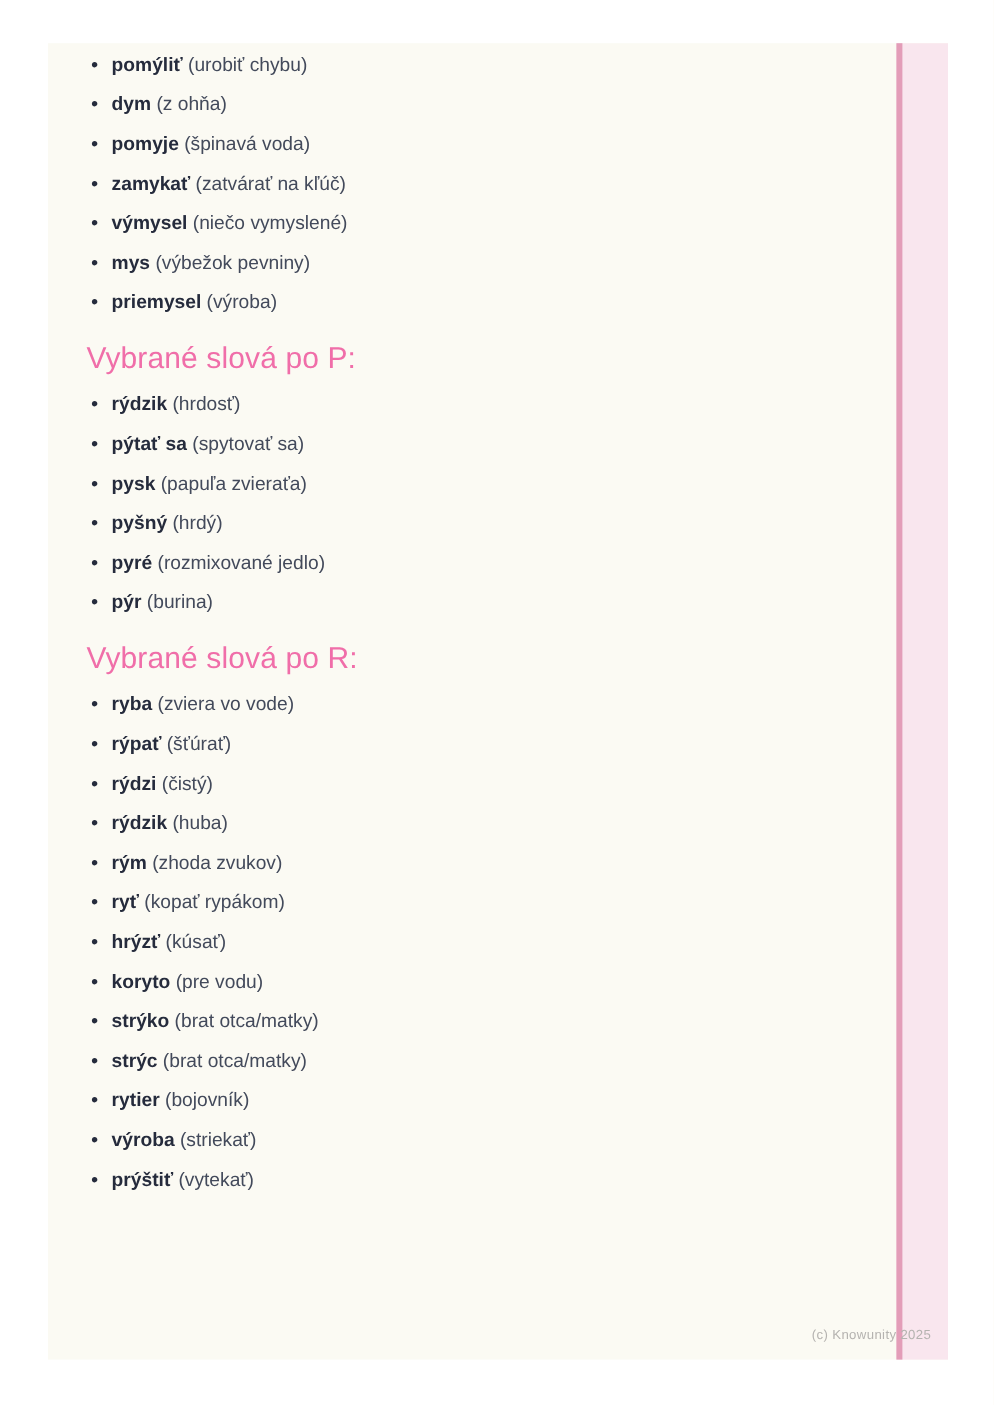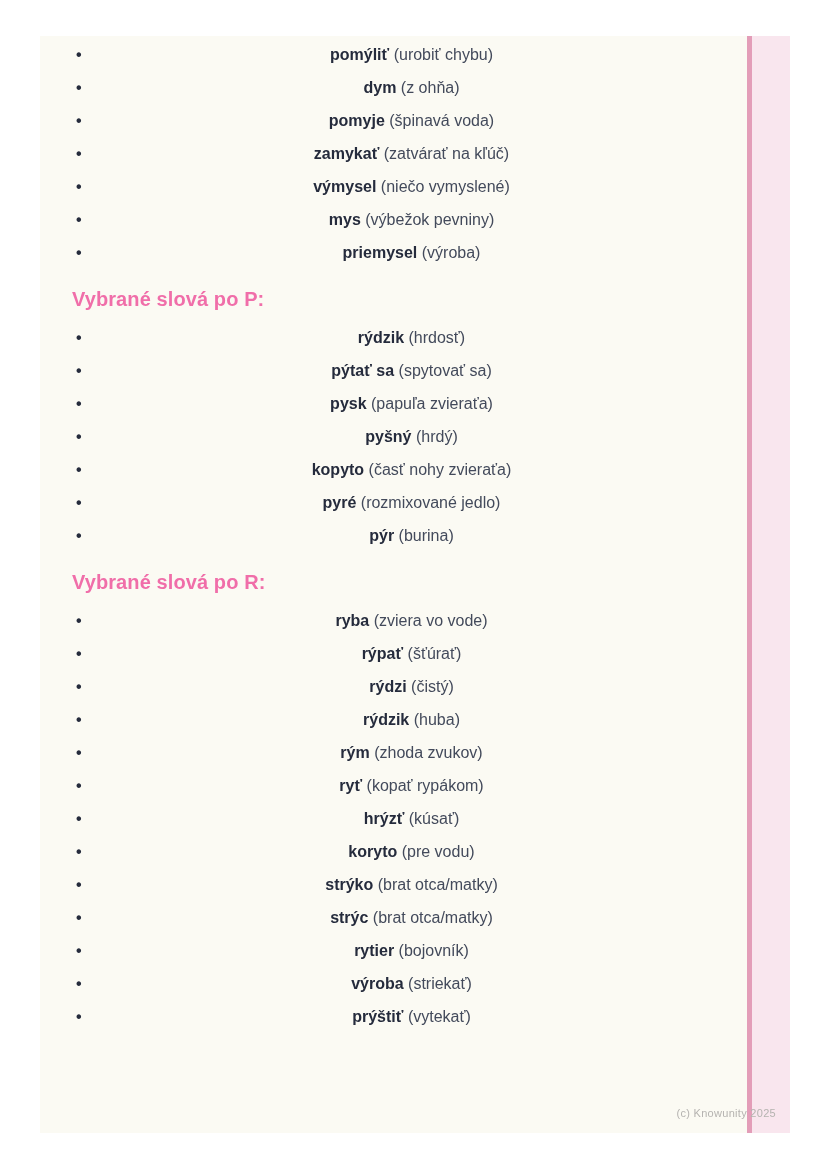--- a/index.html
+++ b/index.html
@@ -40,39 +40,38 @@
     border-left: 5px solid var(--stripe-line);
   }
   .content {
     position: absolute;
     top: 8px;
     left: 32px;
     right: 60px;
   }
   h2.section-heading {
     color: var(--pink);
-    font-size: 20px;
+    font-size: 25px;
     line-height: 28px;
-    font-weight: 700;
+    font-weight: 400;
     margin: 22px 0 14px 0;
     letter-spacing: 0.1px;
   }
   ul.word-list {
     list-style: none;
     margin: 0;
     padding: 0;
   }
   ul.word-list li {
     position: relative;
     padding-left: 21px;
     font-size: 16px;
     line-height: 21px;
     margin-bottom: 12px;
     color: var(--def);
-    text-align: center;
   }
   ul.word-list li::before {
     content: "\2022";
     position: absolute;
     left: 4px;
     top: 0;
     color: var(--term);
     font-weight: 700;
   }
   .term {
@@ -104,21 +103,20 @@
         <li><span class="term">výmysel</span> <span>(niečo vymyslené)</span></li>
         <li><span class="term">mys</span> <span>(výbežok pevniny)</span></li>
         <li><span class="term">priemysel</span> <span>(výroba)</span></li>
       </ul>
       <h2 class="section-heading">Vybrané slová po P:</h2>
       <ul class="word-list">
         <li><span class="term">rýdzik</span> <span>(hrdosť)</span></li>
         <li><span class="term">pýtať sa</span> <span>(spytovať sa)</span></li>
         <li><span class="term">pysk</span> <span>(papuľa zvieraťa)</span></li>
         <li><span class="term">pyšný</span> <span>(hrdý)</span></li>
-        <li><span class="term">kopyto</span> <span>(časť nohy zvieraťa)</span></li>
         <li><span class="term">pyré</span> <span>(rozmixované jedlo)</span></li>
         <li><span class="term">pýr</span> <span>(burina)</span></li>
       </ul>
       <h2 class="section-heading">Vybrané slová po R:</h2>
       <ul class="word-list">
         <li><span class="term">ryba</span> <span>(zviera vo vode)</span></li>
         <li><span class="term">rýpať</span> <span>(šťúrať)</span></li>
         <li><span class="term">rýdzi</span> <span>(čistý)</span></li>
         <li><span class="term">rýdzik</span> <span>(huba)</span></li>
         <li><span class="term">rým</span> <span>(zhoda zvukov)</span></li>

